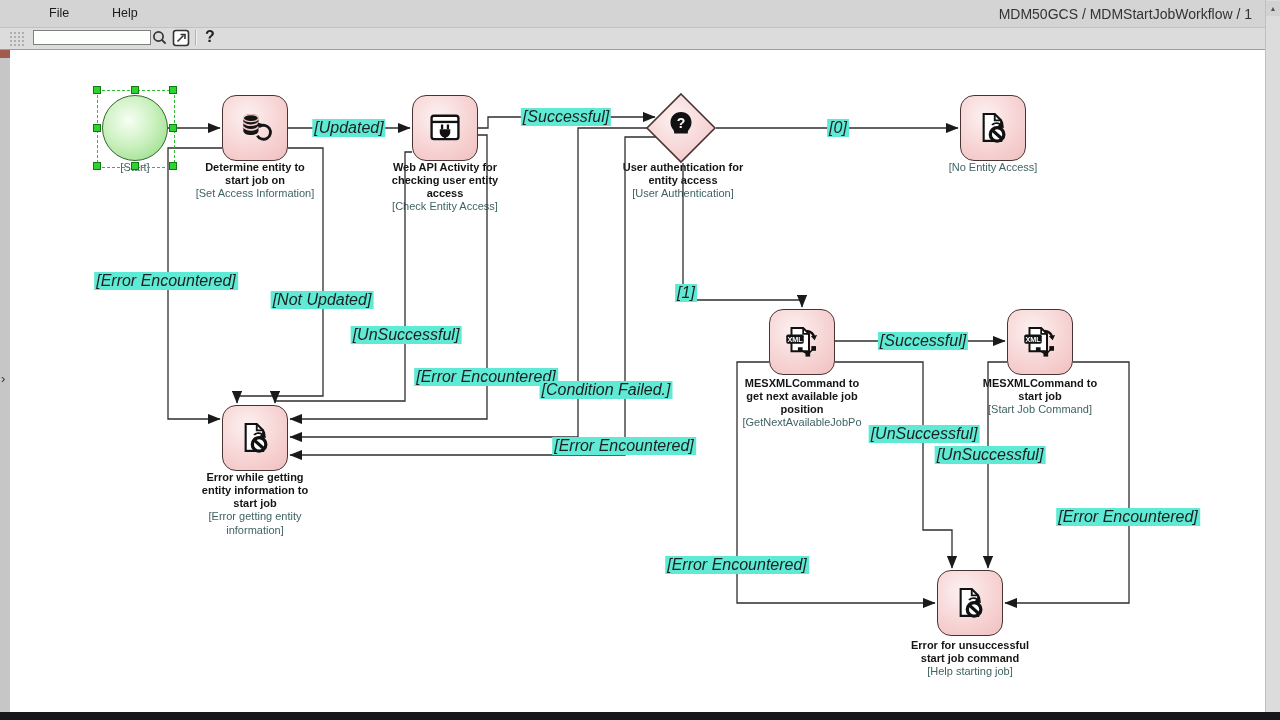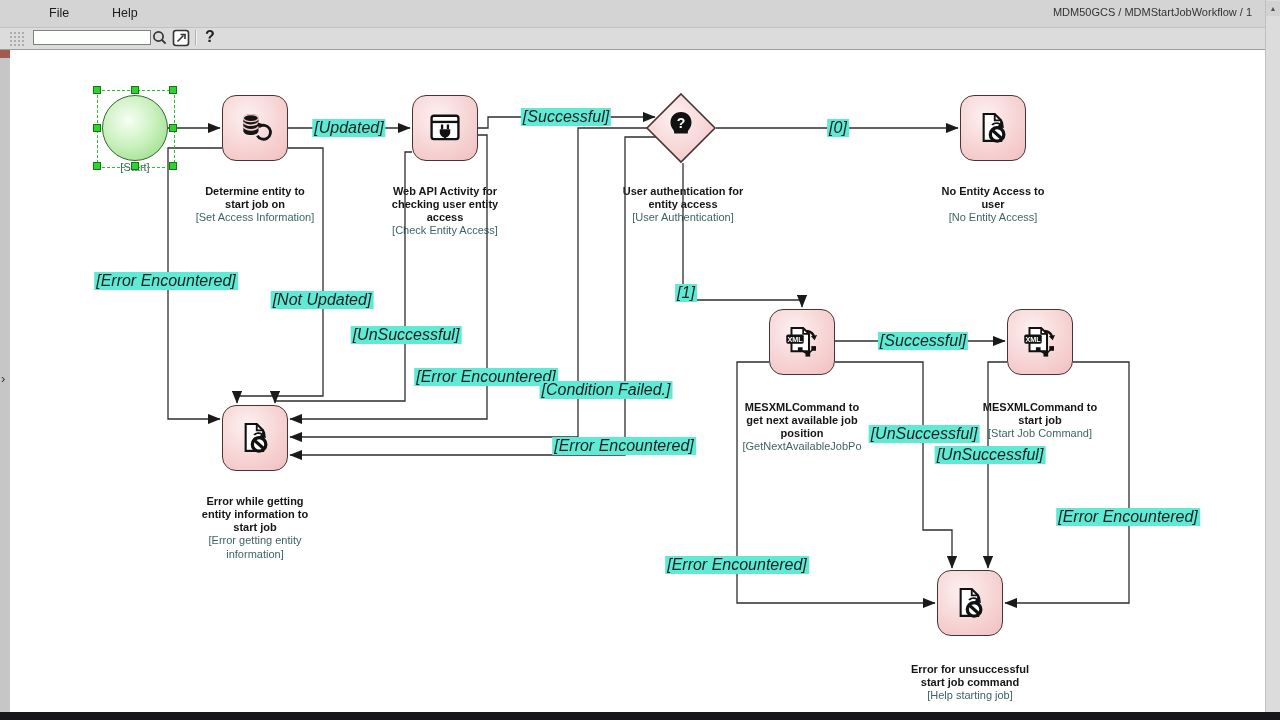--- a/index.html
+++ b/index.html
@@ -1,21 +1,21 @@
 <!DOCTYPE html>
 <html><head>
 <meta charset="utf-8">
 <style>
   html,body{margin:0;padding:0;width:1280px;height:720px;overflow:hidden;background:#fff;
     font-family:"Liberation Sans",sans-serif;}
   
   #menubar{position:absolute;left:0;top:0;width:1266px;height:27px;background:#d4d4d4;
     border-bottom:1px solid #c2c2c2;z-index:20;}
   .menu-item{position:absolute;top:6px;font-size:12.5px;color:#1c1c1c;cursor:default;text-align:center;}
-  #breadcrumb{position:absolute;right:14px;top:6px;font-size:11px;color:#333;}
+  #breadcrumb{position:absolute;right:14px;top:6px;font-size:14px;color:#333;}
   #toolbar{position:absolute;left:0;top:28px;width:1266px;height:21px;background:#dcdcdc;
     border-bottom:1px solid #9e9e9e;z-index:20;}
   #searchbox{position:absolute;left:33px;top:2px;width:112px;height:13px;border:1px solid #808080;
     background:#fdfffd;font-size:11px;padding:0 2px;}
   .tbtn{position:absolute;top:1px;width:18px;height:18px;}
   #toolbar .sep{position:absolute;left:195px;top:2px;width:1px;height:15px;background:#b0b0b0;
     border-right:1px solid #f2f2f2;}
   #help-q{position:absolute;left:205px;top:0px;font-size:16px;font-weight:bold;color:#222;}
   #leftpanel{position:absolute;left:0;top:49px;width:10px;height:663px;background:#c6c6c6;z-index:19;}
   #leftpanel .cap{position:absolute;left:0;top:0;width:10px;height:9px;background:#a05a50;}
@@ -32,21 +32,21 @@
     background:radial-gradient(circle at 38% 32%,#fdf1f1 0%,#f7d4d4 55%,#f0bfbf 100%);
     display:flex;align-items:center;justify-content:center;z-index:4;box-sizing:border-box;}
   .start{position:absolute;width:66px;height:66px;border:1.5px solid #33662f;border-radius:50%;
     background:radial-gradient(circle at 40% 38%,#f7fef5 0%,#cdf1c1 45%,#8bd97b 100%);
     z-index:4;box-sizing:border-box;}
   #diamond{position:absolute;z-index:4;}
   .selbox{position:absolute;left:97px;top:90px;width:76px;height:76px;border:1px dashed #2ebd2e;z-index:5;}
   .handle{position:absolute;width:8px;height:8px;background:#2fd32f;border:1px solid #127a12;
     z-index:6;box-sizing:border-box;}
   .nlabel{position:absolute;text-align:center;z-index:1;}
-  .nt{font-size:11px;font-weight:bold;color:#151515;line-height:13px;white-space:pre-line;margin-top:24px;}
+  .nt{font-size:11px;font-weight:bold;color:#151515;line-height:13px;white-space:pre-line;}
   .ns{font-size:11px;color:#3f6363;line-height:13.5px;white-space:pre-line;}
   .elabel{position:absolute;transform:translate(-50%,-50%);font-size:16px;font-style:italic;
     color:#1f1f1f;background:#5eead4;padding:0 2px;white-space:nowrap;z-index:7;}
 </style>
 </head>
 <body>
 
 <div class="nlabel" style="left:85px;top:161px;width:100px">
   <div class="ns">[Start]</div>
 </div>
@@ -60,22 +60,20 @@
 checking user entity
 access</div>
   <div class="ns">[Check Entity Access]</div>
 </div>
 <div class="nlabel" style="left:603px;top:161px;width:160px">
   <div class="nt">User authentication for
 entity access</div>
   <div class="ns">[User Authentication]</div>
 </div>
 <div class="nlabel" style="left:913px;top:161px;width:160px">
-  <div class="nt">No Entity Access to
-user</div>
   <div class="ns">[No Entity Access]</div>
 </div>
 <div class="nlabel" style="left:175px;top:471px;width:160px">
   <div class="nt">Error while getting
 entity information to
 start job</div>
   <div class="ns">[Error getting entity
 information]</div>
 </div>
 <div class="nlabel" style="left:718px;top:377px;width:168px">

